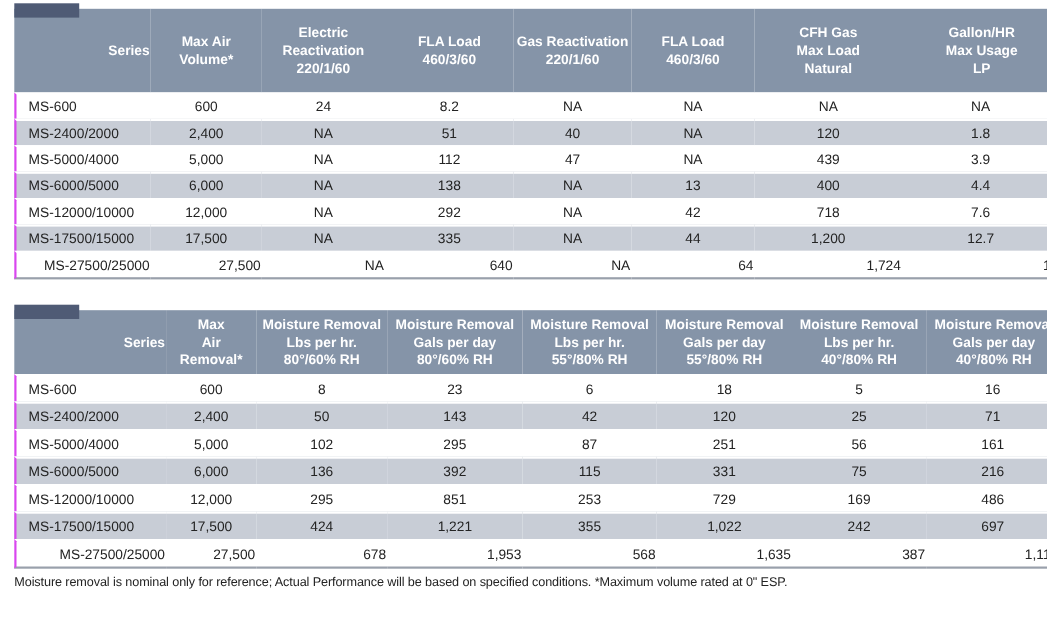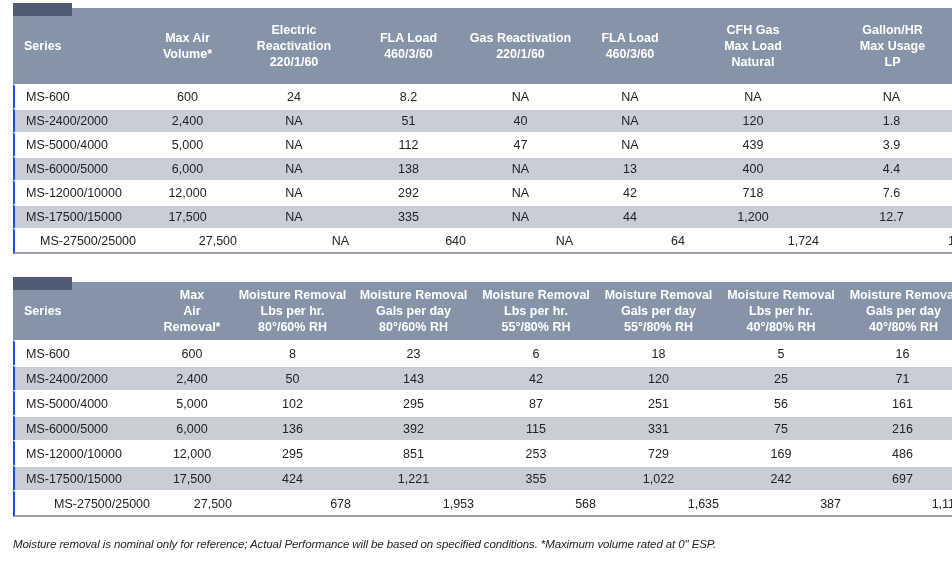--- a/index.html
+++ b/index.html
@@ -8,47 +8,47 @@
     font-family:"Liberation Sans","DejaVu Sans",sans-serif;
     box-sizing:border-box;padding:8px 13px 0 13px;position:relative;
   }
   .table-wrap{position:relative;width:926px;}
   .notch{position:absolute;top:-5px;left:0;width:59px;height:13px;background:#4f5b75;}
   table{border-collapse:separate;border-spacing:0;width:926px;table-layout:fixed;}
   th{
     background:#8594a8;color:#ffffff;font-weight:bold;font-size:12.5px;line-height:1.28;
     white-space:pre-line;vertical-align:middle;text-align:center;padding:2px 1px;
   }
-  th:first-child{text-align:left;padding-left:11px;}
+  th:first-child{text-align:right;padding-left:11px;}
   .t1 th{height:72px;}
   .t2 th{height:54px;}
   td{
     font-size:12.5px;color:#232323;text-align:center;vertical-align:middle;
     border-top:2px solid #ffffff;padding:0 1px;
   }
   .t1 td{height:22px;}
   .t2 td{height:23px;}
   td:first-child{text-align:left;padding-left:11px;}
   tbody tr:nth-child(even) td{background:#c8cdd6;}
-  tbody td:first-child{border-left:2px solid #1d4ed8;}
+  tbody td:first-child{border-left:2px solid #d946ef;}
   tbody td:last-child{border-right:2px solid #b3b9c2;}
   tbody tr:last-child td{border-bottom:2px solid #99a0ab;text-align:right;}
   
   .t1 th:nth-child(1){width:112px}.t1 th:nth-child(2){width:99px}
   .t1 th:nth-child(3){width:110px}.t1 th:nth-child(4){width:115px}
   .t1 th:nth-child(5){width:105px}.t1 th:nth-child(6){width:110px}
   .t1 th:nth-child(7){width:132px}.t1 th:nth-child(8){width:143px}
   
   .t2 th:nth-child(1){width:126px}.t2 th:nth-child(2){width:80px}
   .t2 th:nth-child(3){width:117px}.t2 th:nth-child(4){width:121px}
   .t2 th:nth-child(5){width:120px}.t2 th:nth-child(6){width:121px}
   .t2 th:nth-child(7){width:120px}.t2 th:nth-child(8){width:121px}
   .gap{height:28px;}
   .footnote{
-    margin-top:21px;font-size:11.5px;font-style:italic;color:#232323;
+    margin-top:7px;font-size:11.5px;color:#232323;
     letter-spacing:-0.1px;
   }
 </style>
 </head>
 <body>
 
 <div class="page">
 
   <div class="table-wrap">
     <div class="notch"></div>

